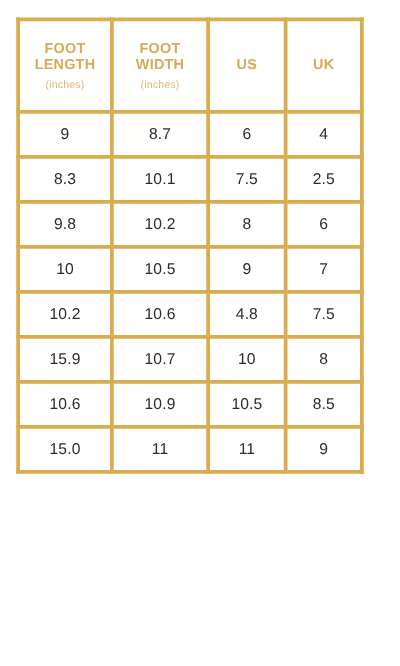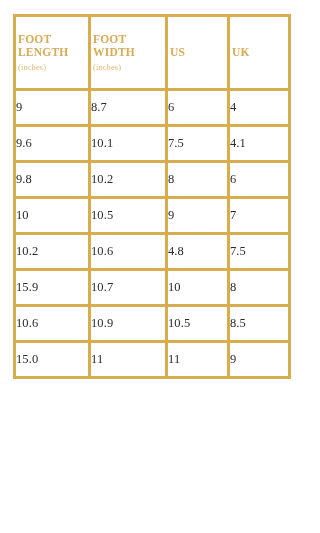--- a/index.html
+++ b/index.html
@@ -31,24 +31,23 @@
   }
 
   #size-chart-table col.c1 { width: 75px; }
   #size-chart-table col.c2 { width: 77px; }
   #size-chart-table col.c3 { width: 62px; }
   #size-chart-table col.c4 { width: 61px; }
 
   #size-chart-table th,
   #size-chart-table td {
     border: 3px solid #d9ac4e;
-    text-align: left;
+    text-align: center;
     vertical-align: middle;
     background: #ffffff;
-    font-family: Liberation Serif, serif;
   }
 
   
   thead th {
     height: 74px;
     padding: 2px 2px;
     color: #d7ab56;
     font-weight: bold;
     font-size: 11.5px;
     line-height: 13.5px;
@@ -115,24 +114,24 @@
     </thead>
 
     <tbody id="table-body">
         <tr>
           <td>9</td>
           <td>8.7</td>
           <td>6</td>
           <td>4</td>
         </tr>
         <tr>
-          <td>9.6</td>
+          <td>8.3</td>
           <td>10.1</td>
           <td>7.5</td>
-          <td>4.1</td>
+          <td>2.5</td>
         </tr>
         <tr>
           <td>9.8</td>
           <td>10.2</td>
           <td>8</td>
           <td>6</td>
         </tr>
         <tr>
           <td>10</td>
           <td>10.5</td>

